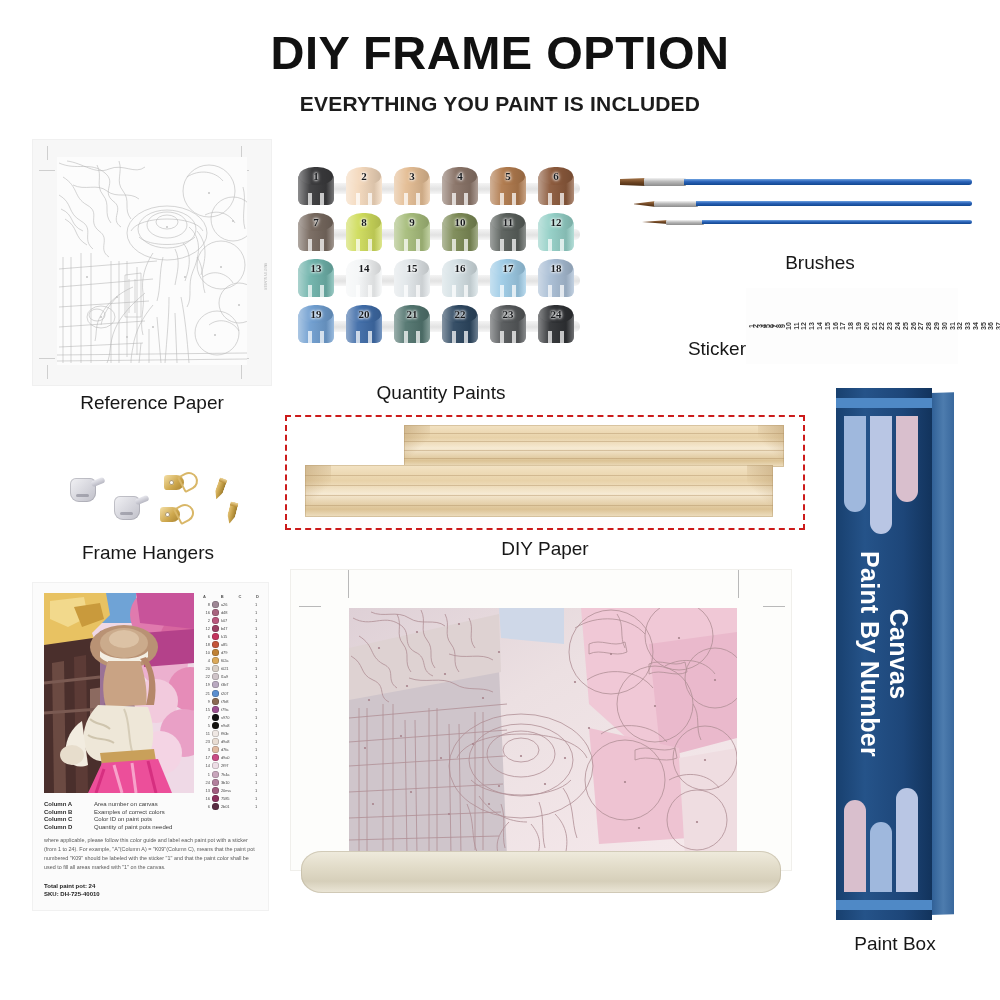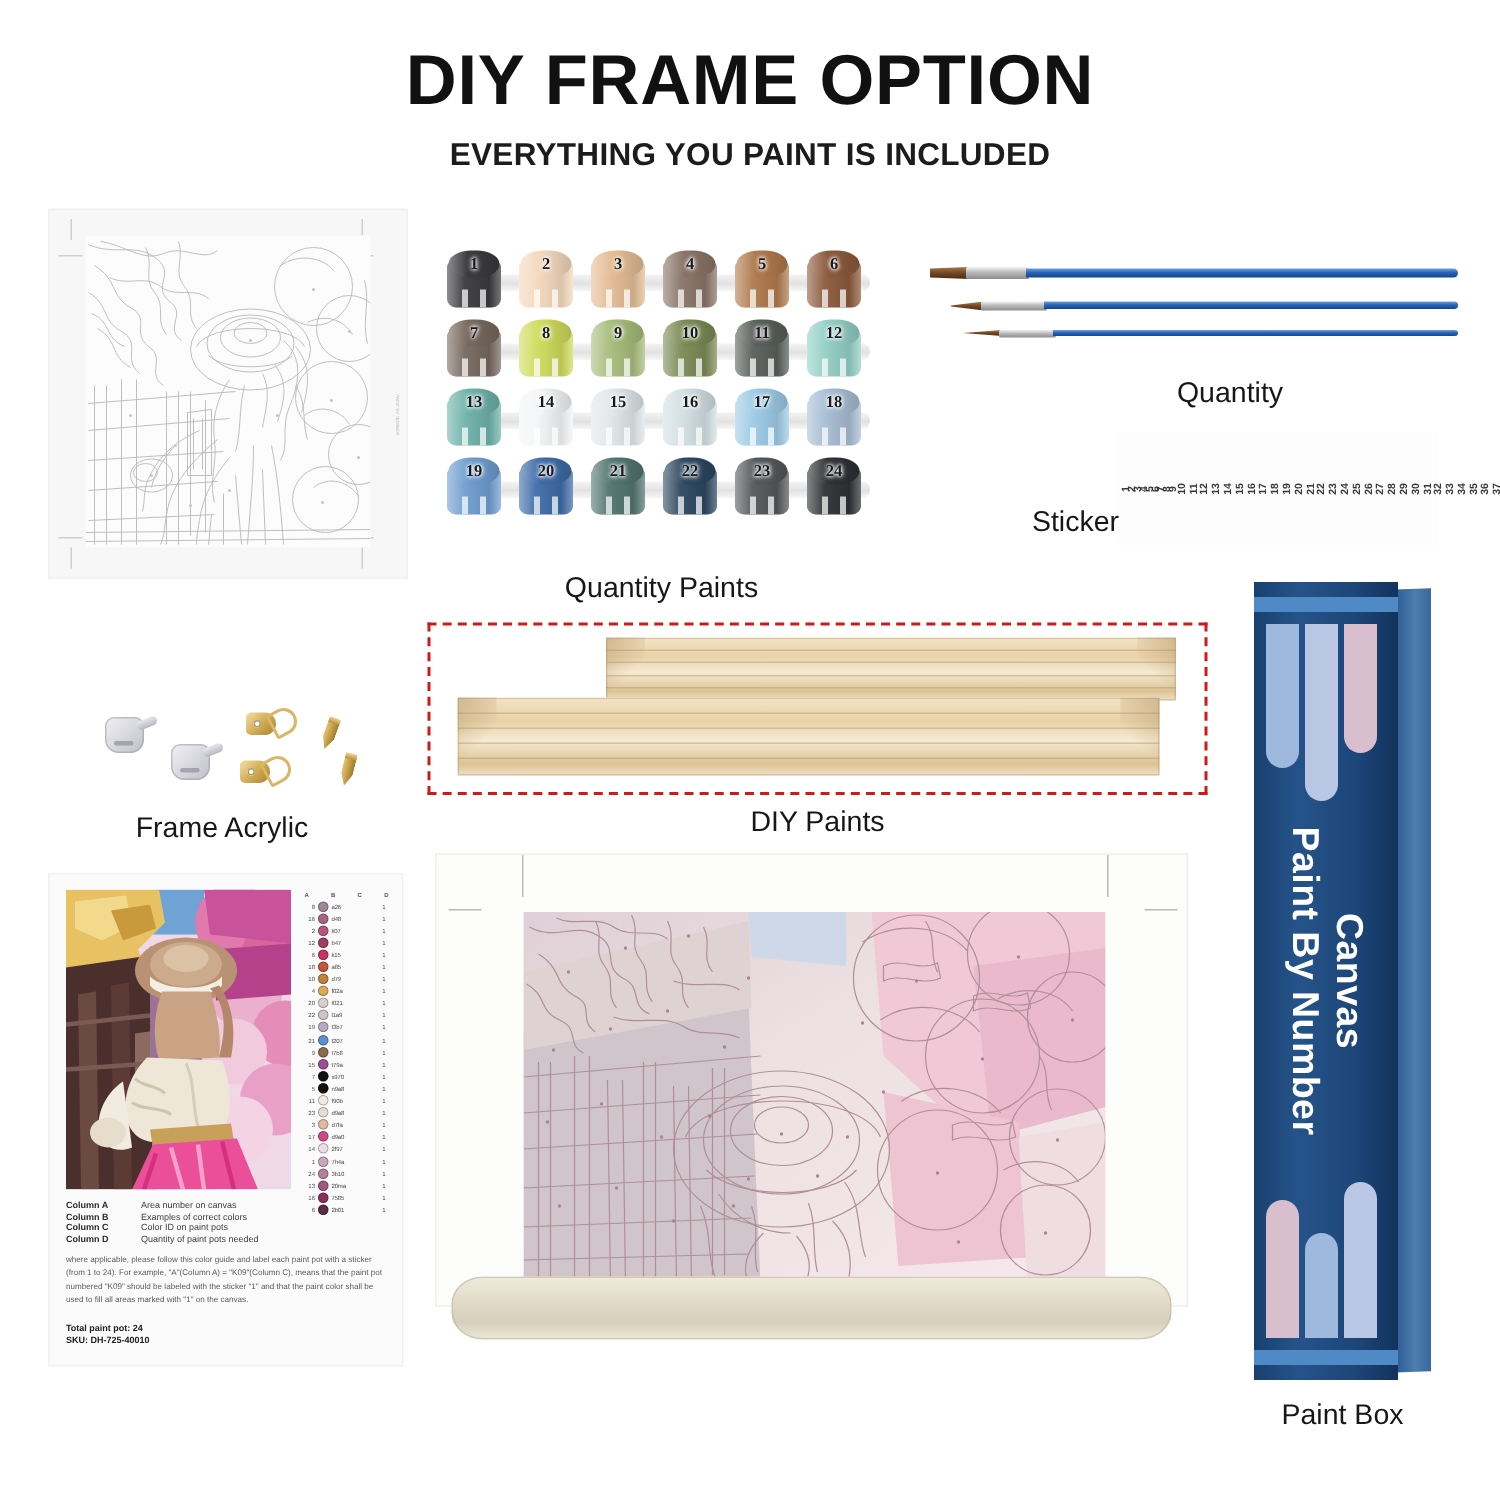--- a/index.html
+++ b/index.html
@@ -400,20 +400,21 @@
             <circle cx="70" cy="180" r="1"></circle>
           <circle cx="44" cy="160" r="1"></circle>
             <circle cx="128" cy="120" r="1"></circle>
           <circle cx="182" cy="148" r="1"></circle>
             <circle cx="158" cy="178" r="1"></circle>
         </g>
       </svg>
     </div>
     <div class="ref-side-text">PAINT BY NUMBER</div>
   </div>
+  <div class="caption" style="left:33px; top:392px; width:238px;">Reference Paper</div>
 
   <div id="paints">
       <div class="pot-row" style="top: 0px;">
         <div class="pot-rail"></div>
         <div class="pot" style="left: 0px;">
           <div class="body" style="background:#3b3b3d">
             <div class="spout"></div>
           </div>
           <div class="cap" style="background:#3b3b3d"></div>
           <div class="num">1</div>
@@ -602,21 +603,21 @@
       <div class="bristle" style="width:22px; height:6px; top:1px; clip-path: polygon(0 45%, 100% 0, 100% 100%, 0 55%);"></div>
       <div class="ferrule" style="left:20px; width:44px; height:6px; top:1px;"></div>
       <div class="handle" style="left:62px; width:276px; height:5px;"></div>
     </div>
     <div class="brush" style="left:22px; top:47px; width:330px;">
       <div class="bristle" style="width:26px; height:4px; top:1px; clip-path: polygon(0 48%, 100% 0, 100% 100%, 0 52%);"></div>
       <div class="ferrule" style="left:24px; width:38px; height:5px; top:1px;"></div>
       <div class="handle" style="left:60px; width:270px; height:4px;"></div>
     </div>
   </div>
-  <div class="caption" style="left:760px; top:252px; width:120px;">Quantity</div>
+  <div class="caption" style="left:760px; top:252px; width:120px;">Brushes</div>
 
   <div class="caption" style="left:668px; top:338px; width:78px; text-align:right;">Sticker</div>
   <div id="sticker-sheet">
     <div id="sticker-grid">
         <div class="sticker-num">1</div>
         <div class="sticker-num">2</div>
         <div class="sticker-num">3</div>
         <div class="sticker-num">4</div>
         <div class="sticker-num">5</div>
         <div class="sticker-num">6</div>
@@ -669,21 +670,21 @@
     </div>
     <div class="bar" style="left:18px; top:48px; width:468px; height:52px;">
       <div class="miter-l"></div>
         <div class="miter-r"></div>
       <div class="grain" style="top:10px;"></div>
       <div class="grain" style="top:20px;"></div>
       <div class="grain" style="top:30px;"></div>
       <div class="grain" style="top:40px;"></div>
     </div>
   </div>
-  <div class="caption" style="left:285px; top:538px; width:520px;">DIY Paints</div>
+  <div class="caption" style="left:285px; top:538px; width:520px;">DIY Paper</div>
 
   <div id="hangers">
     <div class="plastic-hanger" style="left:2px; top:8px;">
       <div class="pin"></div>
         <div class="slot"></div>
     </div>
     <div class="plastic-hanger" style="left:46px; top:26px;">
       <div class="pin"></div>
         <div class="slot"></div>
     </div>
@@ -697,21 +698,21 @@
         <div class="hole"></div>
         <div class="ring"></div>
     </div>
     <div class="screw" style="left:148px; top:8px; transform: rotate(20deg);">
       <div class="head"></div>
     </div>
     <div class="screw" style="left:160px; top:32px; transform: rotate(14deg);">
       <div class="head"></div>
     </div>
   </div>
-  <div class="caption" style="left:38px; top:542px; width:220px;">Frame Acrylic</div>
+  <div class="caption" style="left:38px; top:542px; width:220px;">Frame Hangers</div>
 
   <div id="instructions">
     <div id="instr-art">
       <svg viewBox="0 0 150 200" preserveAspectRatio="none">
         <rect width="150" height="200" fill="#efd9e6"></rect>
 
         <rect x="58" y="0" width="34" height="30" fill="#6fa3d6"></rect>
 
         <path d="M0 0 L62 0 L66 22 L48 40 L58 66 L30 70 L0 56 Z" fill="#e8c262"></path>
         <path d="M6 8 L40 4 L44 24 L24 34 L6 26 Z" fill="#f2d98c"></path>

